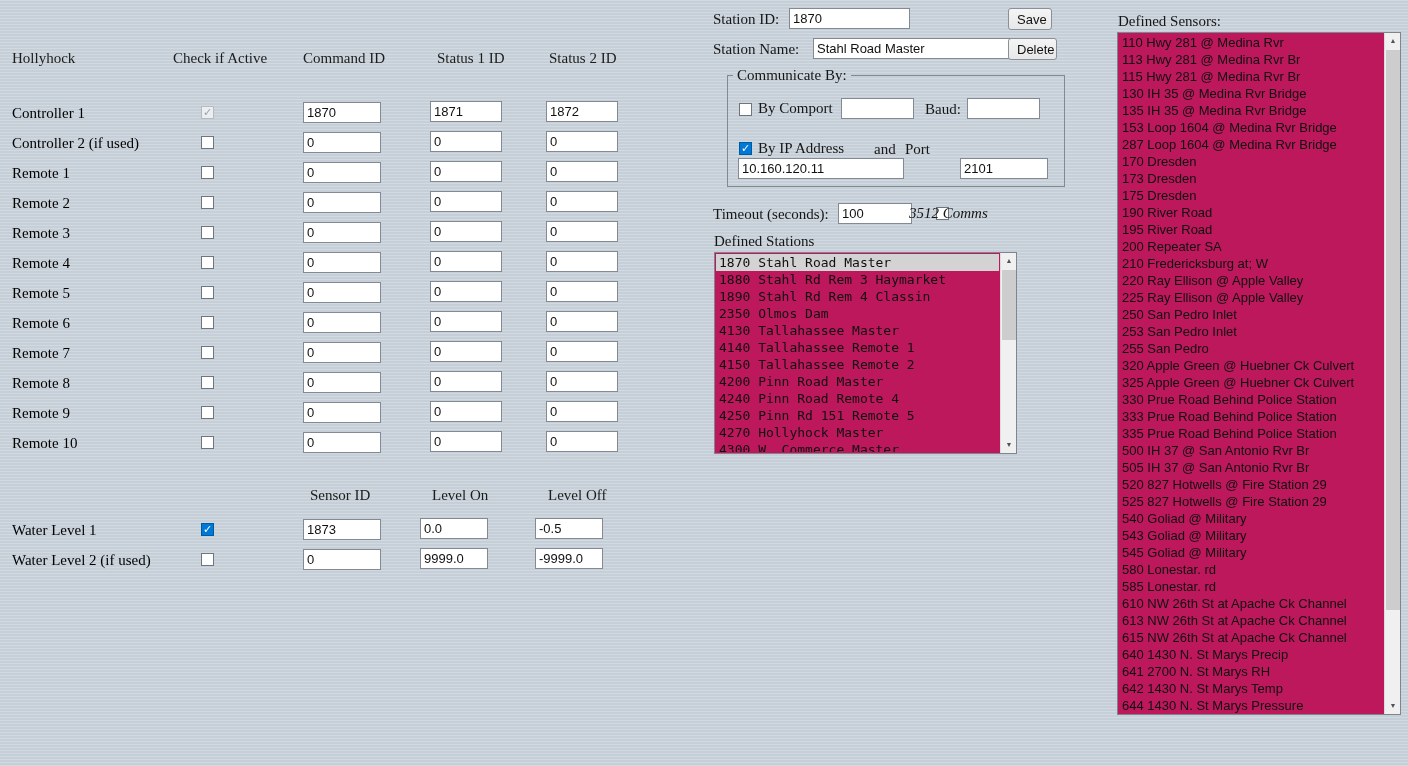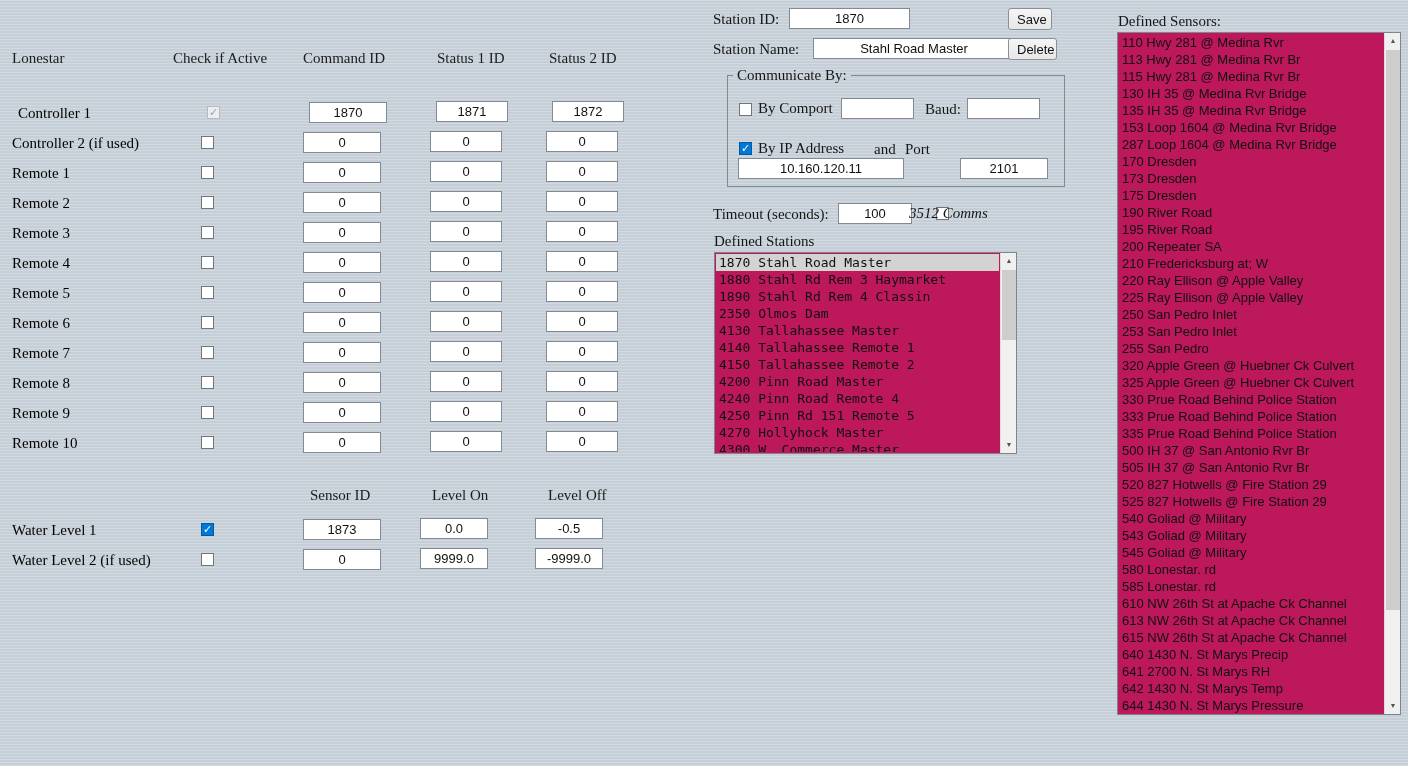--- a/index.html
+++ b/index.html
@@ -9,21 +9,21 @@
     background: repeating-linear-gradient(to bottom, #d2dae1 0 1px, #c6cfd7 1px 3px) fixed;
     overflow:hidden;
   }
   .app { position:relative; width:1408px; height:766px; }
 
   .lbl { position:absolute; font-size:15px; color:#161616; white-space:nowrap; }
   .hdr { position:absolute; font-size:15px; color:#1c1c1c; white-space:nowrap; }
 
   .tb {
     position:absolute; height:21px; border:1px solid #848a93; background:#fff;
-    font-family:"Liberation Sans", sans-serif; font-size:13px; padding:1px 3px; color:#111;text-align:center;
+    font-family:"Liberation Sans", sans-serif; font-size:13px; padding:1px 3px; color:#111;
   }
   .btn {
     position:absolute; height:22px; font:13px "Liberation Sans", sans-serif; color:#111;
     background:linear-gradient(#f5f5f5,#e7e7e7); border:1px solid #8a9097; border-radius:3px;
     padding:0 8px; cursor:default;
   }
 
   .cb { position:absolute; width:13px; height:13px; background:#fff; border:1px solid #6e757d; }
   .cb.checked { background:#0078d7; border-color:#005a9e; }
   .cb.checked::after { content:"✓"; position:absolute; left:1px; top:-1px; color:#fff; font:bold 11px/13px "DejaVu Sans", sans-serif; }
@@ -95,28 +95,28 @@
   .sb-down { bottom:0; }
   .sb-thumb { position:absolute; left:1px; width:14px; background:#cdcdcd; }
   .stations-thumb { top:17px; height:70px; }
   .sensors-thumb { top:17px; height:560px; }
 </style>
 </head>
 <body>
 
 <div class="app">
 
-  <span class="hdr h-param">Lonestar</span>
+  <span class="hdr h-param">Hollyhock</span>
   <span class="hdr h-active">Check if Active</span>
   <span class="hdr h-cmd">Command ID</span>
   <span class="hdr h-s1">Status 1 ID</span>
   <span class="hdr h-s2">Status 2 ID</span>
 
   <div id="param-rows">
-  <div class="prow" style="top: 98px; margin-left: 6px;">
+  <div class="prow" style="top: 98px;">
     <span class="row-label">Controller 1</span>
     <span class="cb checked disabled"></span>
     <input class="tb in-cmd" value="1870" style="">
     <input class="tb in-s1" value="1871" style="">
     <input class="tb in-s2" value="1872" style="">
   </div>
 
   <div class="prow" style="top: 128px;">
     <span class="row-label">Controller 2 (if used)</span>
     <span class="cb"></span>

